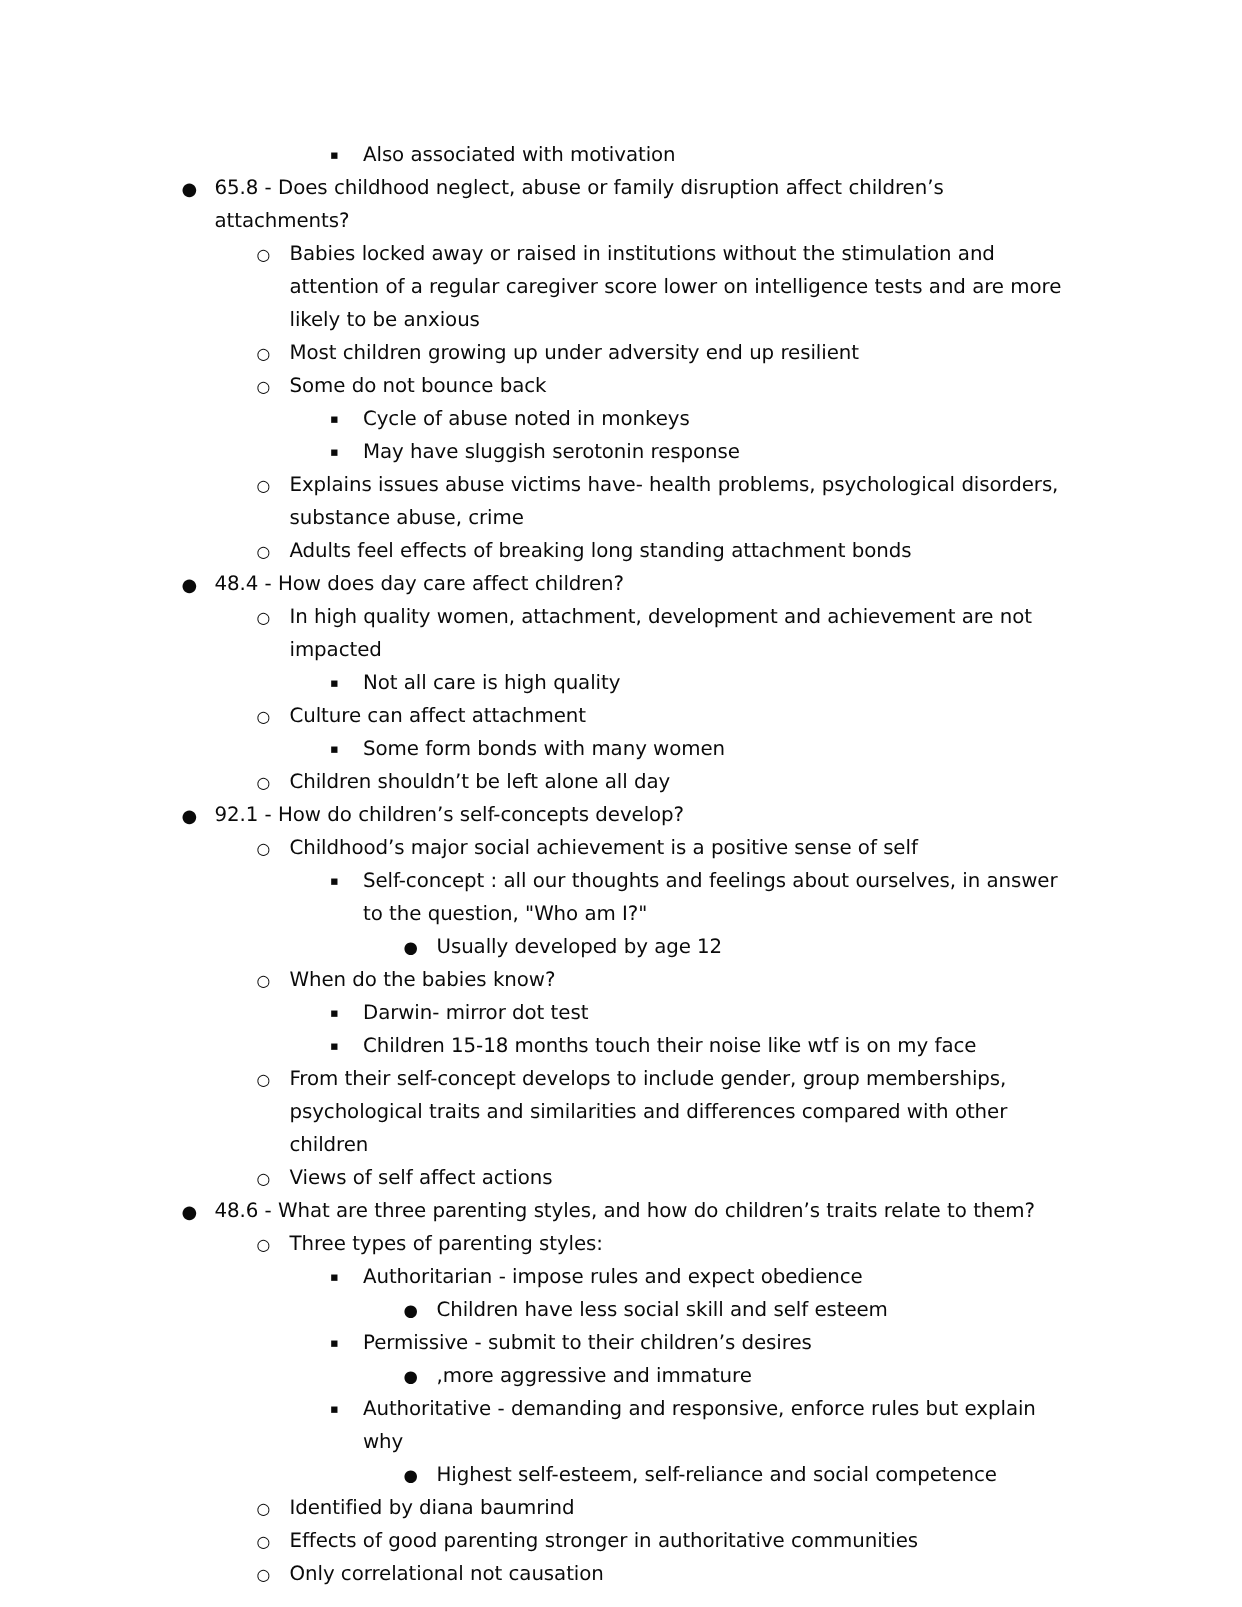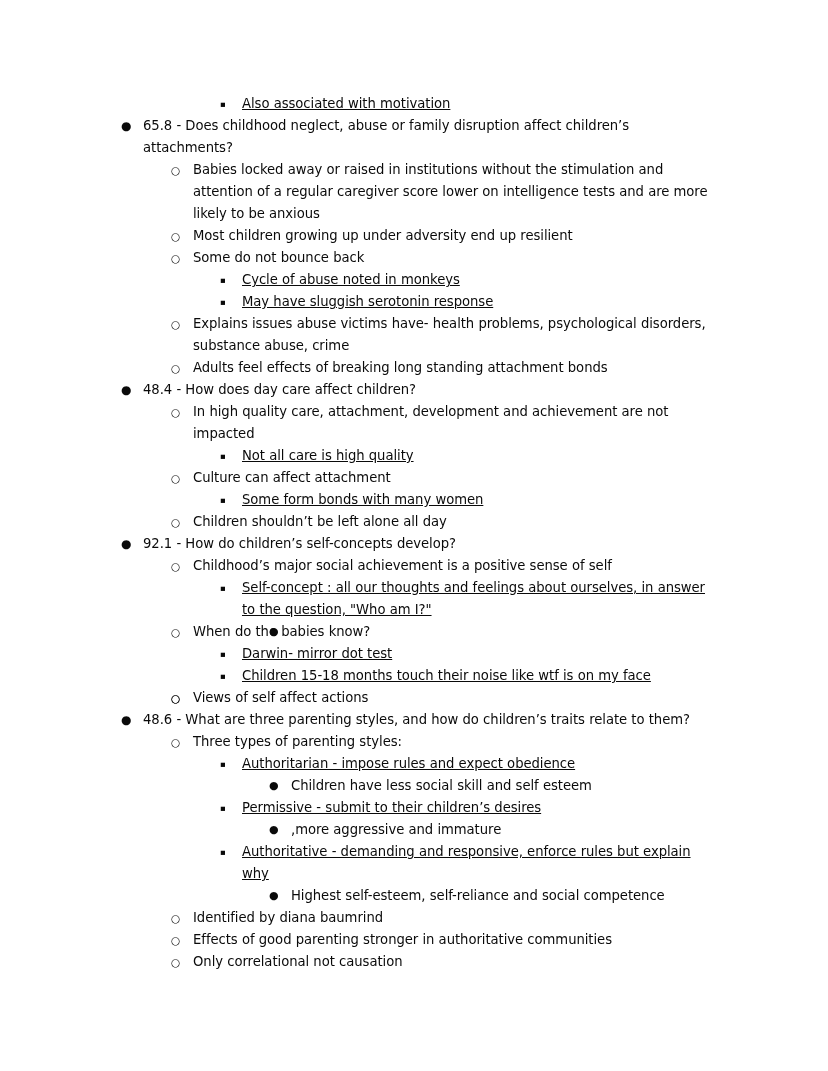--- a/index.html
+++ b/index.html
@@ -74,21 +74,20 @@
   }
 
   
   li.lvl3 > .bullet {
     left: 220px;
     font-size: 8.5px;
   }
   li.lvl3 > .txt {
     margin-left: 242px;
     margin-right: 114px;
-    text-decoration: underline;
   }
 
   
   li.lvl4 > .bullet {
     left: 269px;
     font-size: 11px;
   }
   li.lvl4 > .txt {
     margin-left: 291px;
     margin-right: 114px;
@@ -135,21 +134,21 @@
         <li class="item lvl2" style="color: rgb(10, 10, 10);">
           <span class="bullet">○</span>
           <span class="txt">Adults feel effects of breaking long standing attachment bonds</span>
         </li>
         <li class="item lvl1" style="color: rgb(10, 10, 10);">
           <span class="bullet">●</span>
           <span class="txt">48.4 - How does day care affect children?</span>
         </li>
         <li class="item lvl2" style="color: rgb(10, 10, 10);">
           <span class="bullet">○</span>
-          <span class="txt">In high quality care, attachment, development and achievement are not impacted</span>
+          <span class="txt">In high quality women, attachment, development and achievement are not impacted</span>
         </li>
         <li class="item lvl3" style="color: rgb(10, 10, 10);">
           <span class="bullet">▪</span>
           <span class="txt">Not all care is high quality</span>
         </li>
         <li class="item lvl2" style="color: rgb(10, 10, 10);">
           <span class="bullet">○</span>
           <span class="txt">Culture can affect attachment</span>
         </li>
         <li class="item lvl3" style="color: rgb(10, 10, 10);">
@@ -167,35 +166,37 @@
         <li class="item lvl2" style="color: rgb(10, 10, 10);">
           <span class="bullet">○</span>
           <span class="txt">Childhood’s major social achievement is a positive sense of self</span>
         </li>
         <li class="item lvl3" style="color: rgb(10, 10, 10);">
           <span class="bullet">▪</span>
           <span class="txt">Self-concept : all our thoughts and feelings about ourselves, in answer to the question, "Who am I?"</span>
         </li>
         <li class="item lvl4" style="color: rgb(10, 10, 10);">
           <span class="bullet">●</span>
+          <span class="txt">Usually developed by age 12</span>
         </li>
         <li class="item lvl2" style="color: rgb(10, 10, 10);">
           <span class="bullet">○</span>
           <span class="txt">When do the babies know?</span>
         </li>
         <li class="item lvl3" style="color: rgb(10, 10, 10);">
           <span class="bullet">▪</span>
           <span class="txt">Darwin- mirror dot test</span>
         </li>
         <li class="item lvl3" style="color: rgb(10, 10, 10);">
           <span class="bullet">▪</span>
           <span class="txt">Children 15-18 months touch their noise like wtf is on my face</span>
         </li>
         <li class="item lvl2" style="color: rgb(10, 10, 10);">
           <span class="bullet">○</span>
+          <span class="txt">From their self-concept develops to include gender, group memberships, psychological traits and similarities and differences compared with other children</span>
         </li>
         <li class="item lvl2" style="color: rgb(10, 10, 10);">
           <span class="bullet">○</span>
           <span class="txt">Views of self affect actions</span>
         </li>
         <li class="item lvl1" style="color: rgb(10, 10, 10);">
           <span class="bullet">●</span>
           <span class="txt">48.6 - What are three parenting styles, and how do children’s traits relate to them?</span>
         </li>
         <li class="item lvl2" style="color: rgb(10, 10, 10);">

